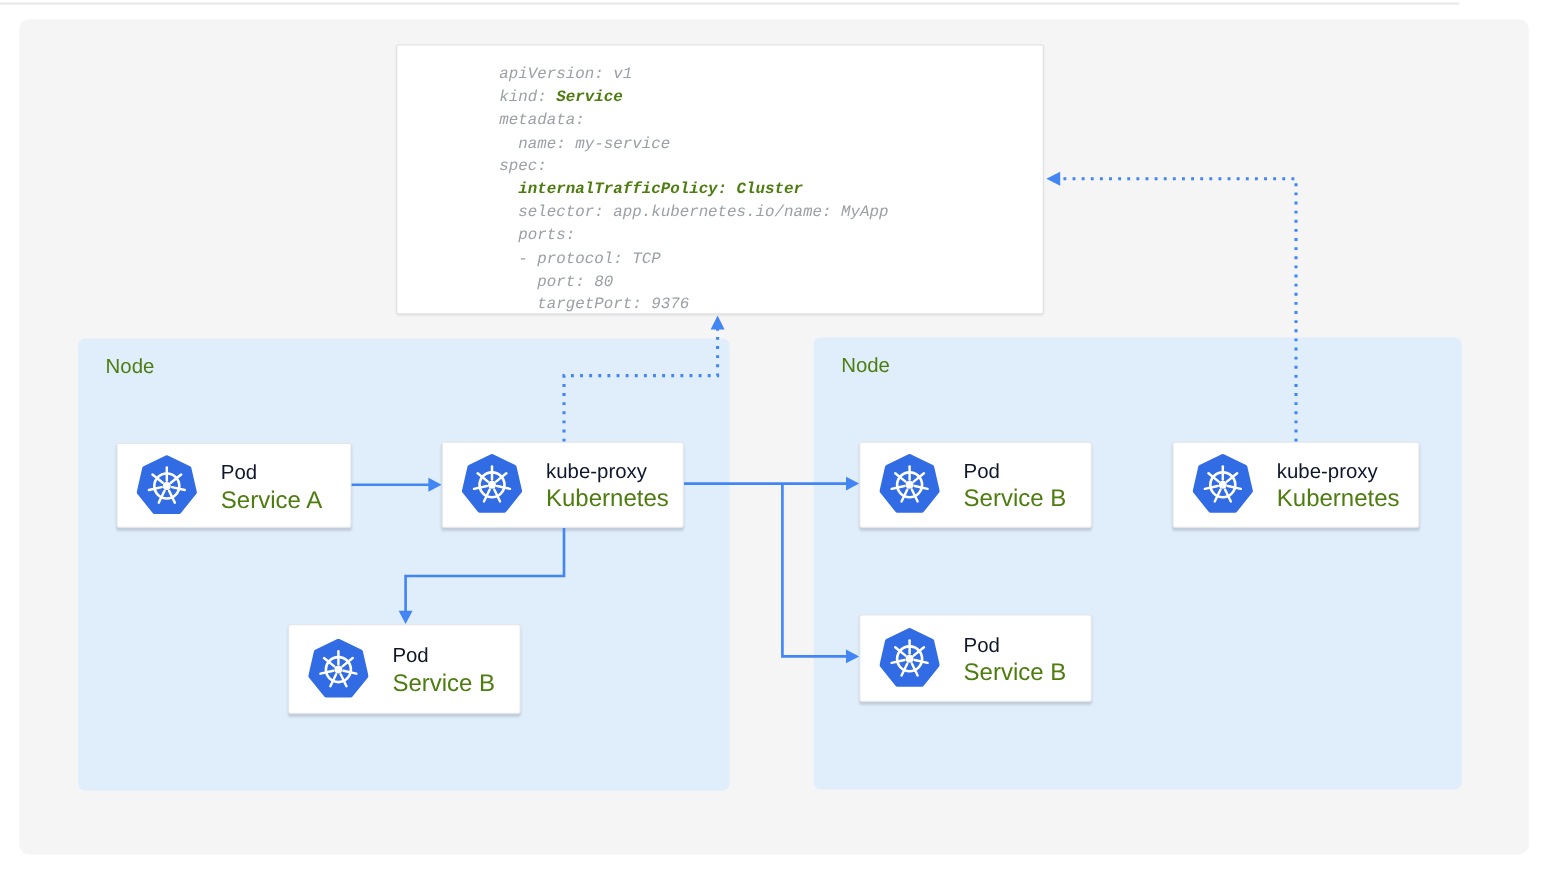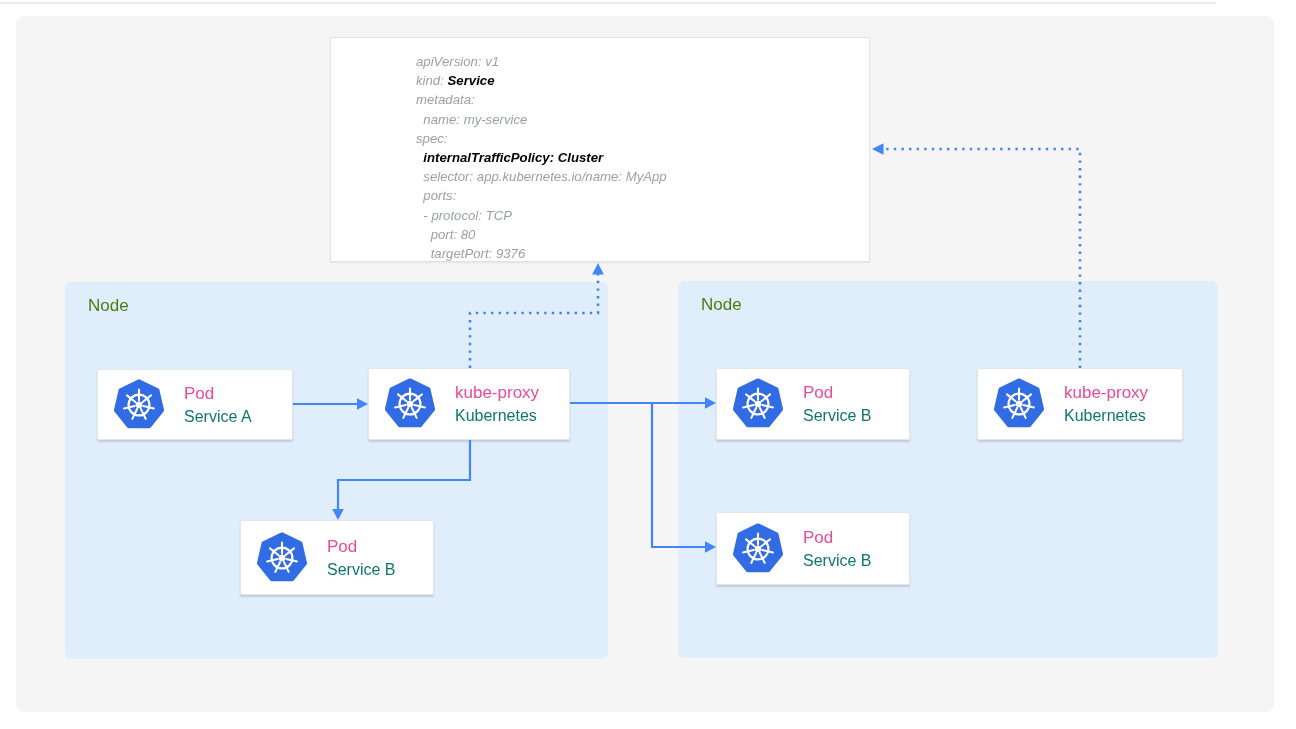--- a/index.html
+++ b/index.html
@@ -7,30 +7,30 @@
          font-family:"Liberation Sans", sans-serif;background:#ffffff;}
   .top-divider{position:absolute;left:0;top:2px;width:1216px;height:2px;background:#e9eaee;}
   .panel{position:absolute;left:16px;top:16px;width:1258px;height:696px;
          background:#f5f5f6;border-radius:8px;}
   .node{position:absolute;background:var(--node-bg);border-radius:6px;}
   .node-label{position:absolute;left:23px;top:14px;font-size:17px;color:#4d7c0f;}
   .yaml-card{position:absolute;left:330px;top:37px;width:540px;height:225px;
          background:#ffffff;border:1px solid #e0e2e5;border-radius:2px;box-sizing:border-box;
          box-shadow:0 1px 2px rgba(0,0,0,0.07);}
   .code{position:absolute;left:85px;top:14px;
-        font-family:Liberation Sans, sans-serif;font-style:italic;
+        font-family:Liberation Mono, monospace;font-style:italic;
         font-size:13.2px;line-height:19.2px;color:#9aa0a6;white-space:pre;}
-  .code .b{font-weight:bold;color:#000000;margin-top:20px;}
+  .code .b{font-weight:bold;color:#4d7c0f;margin-top:20px;}
   .card{position:absolute;background:#ffffff;border:1px solid #e4e6e9;box-sizing:border-box;
         border-radius:2px;box-shadow:0 2px 2px rgba(0,0,0,0.14);
         display:flex;align-items:center;padding-left:15px;}
   .k8s{width:52px;height:52px;flex:0 0 52px;}
   .card-text{margin-left:19px;display:flex;flex-direction:column;}
-  .card-title{font-size:17px;color:#ec4899;line-height:24px;}
-  .card-sub{font-size:16px;color:#0f766e;line-height:22px;}
+  .card-title{font-size:17px;color:#0f172a;line-height:24px;}
+  .card-sub{font-size:20px;color:#4d7c0f;line-height:22px;}
   .arrows{position:absolute;left:0;top:0;width:1296px;height:729px;pointer-events:none;}
   .arrows line,.arrows polyline{stroke:var(--arrow);stroke-width:2.2;fill:none;}
   .arrows polygon{fill:var(--arrow);stroke:none;}
   .arrows g.dotted line,.arrows g.dotted polyline{stroke-width:2.6;stroke-dasharray:2.4 5.2;stroke-linecap:butt;}
   .defs-hidden{position:absolute;width:0;height:0;overflow:hidden;}
 </style>
 </head>
 <body>
 
 <div class="stage">

